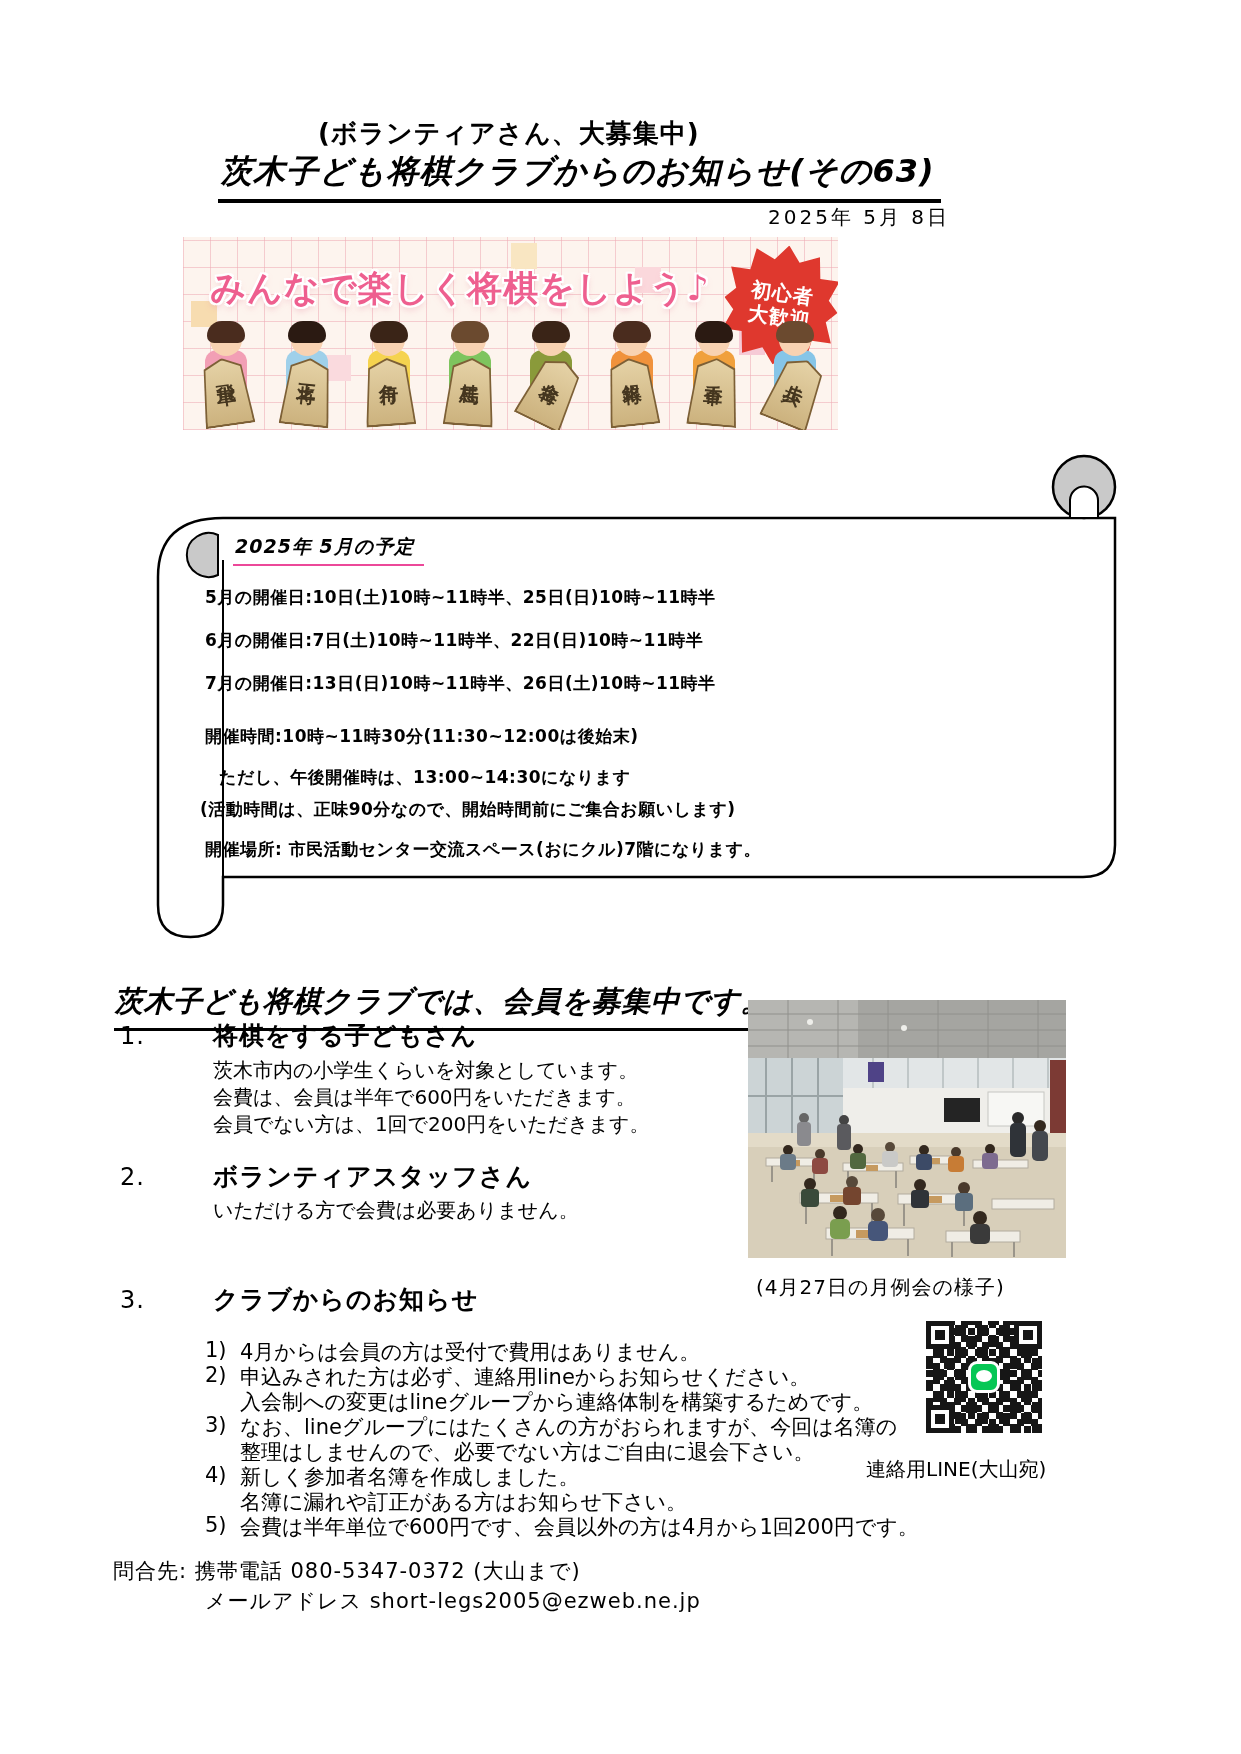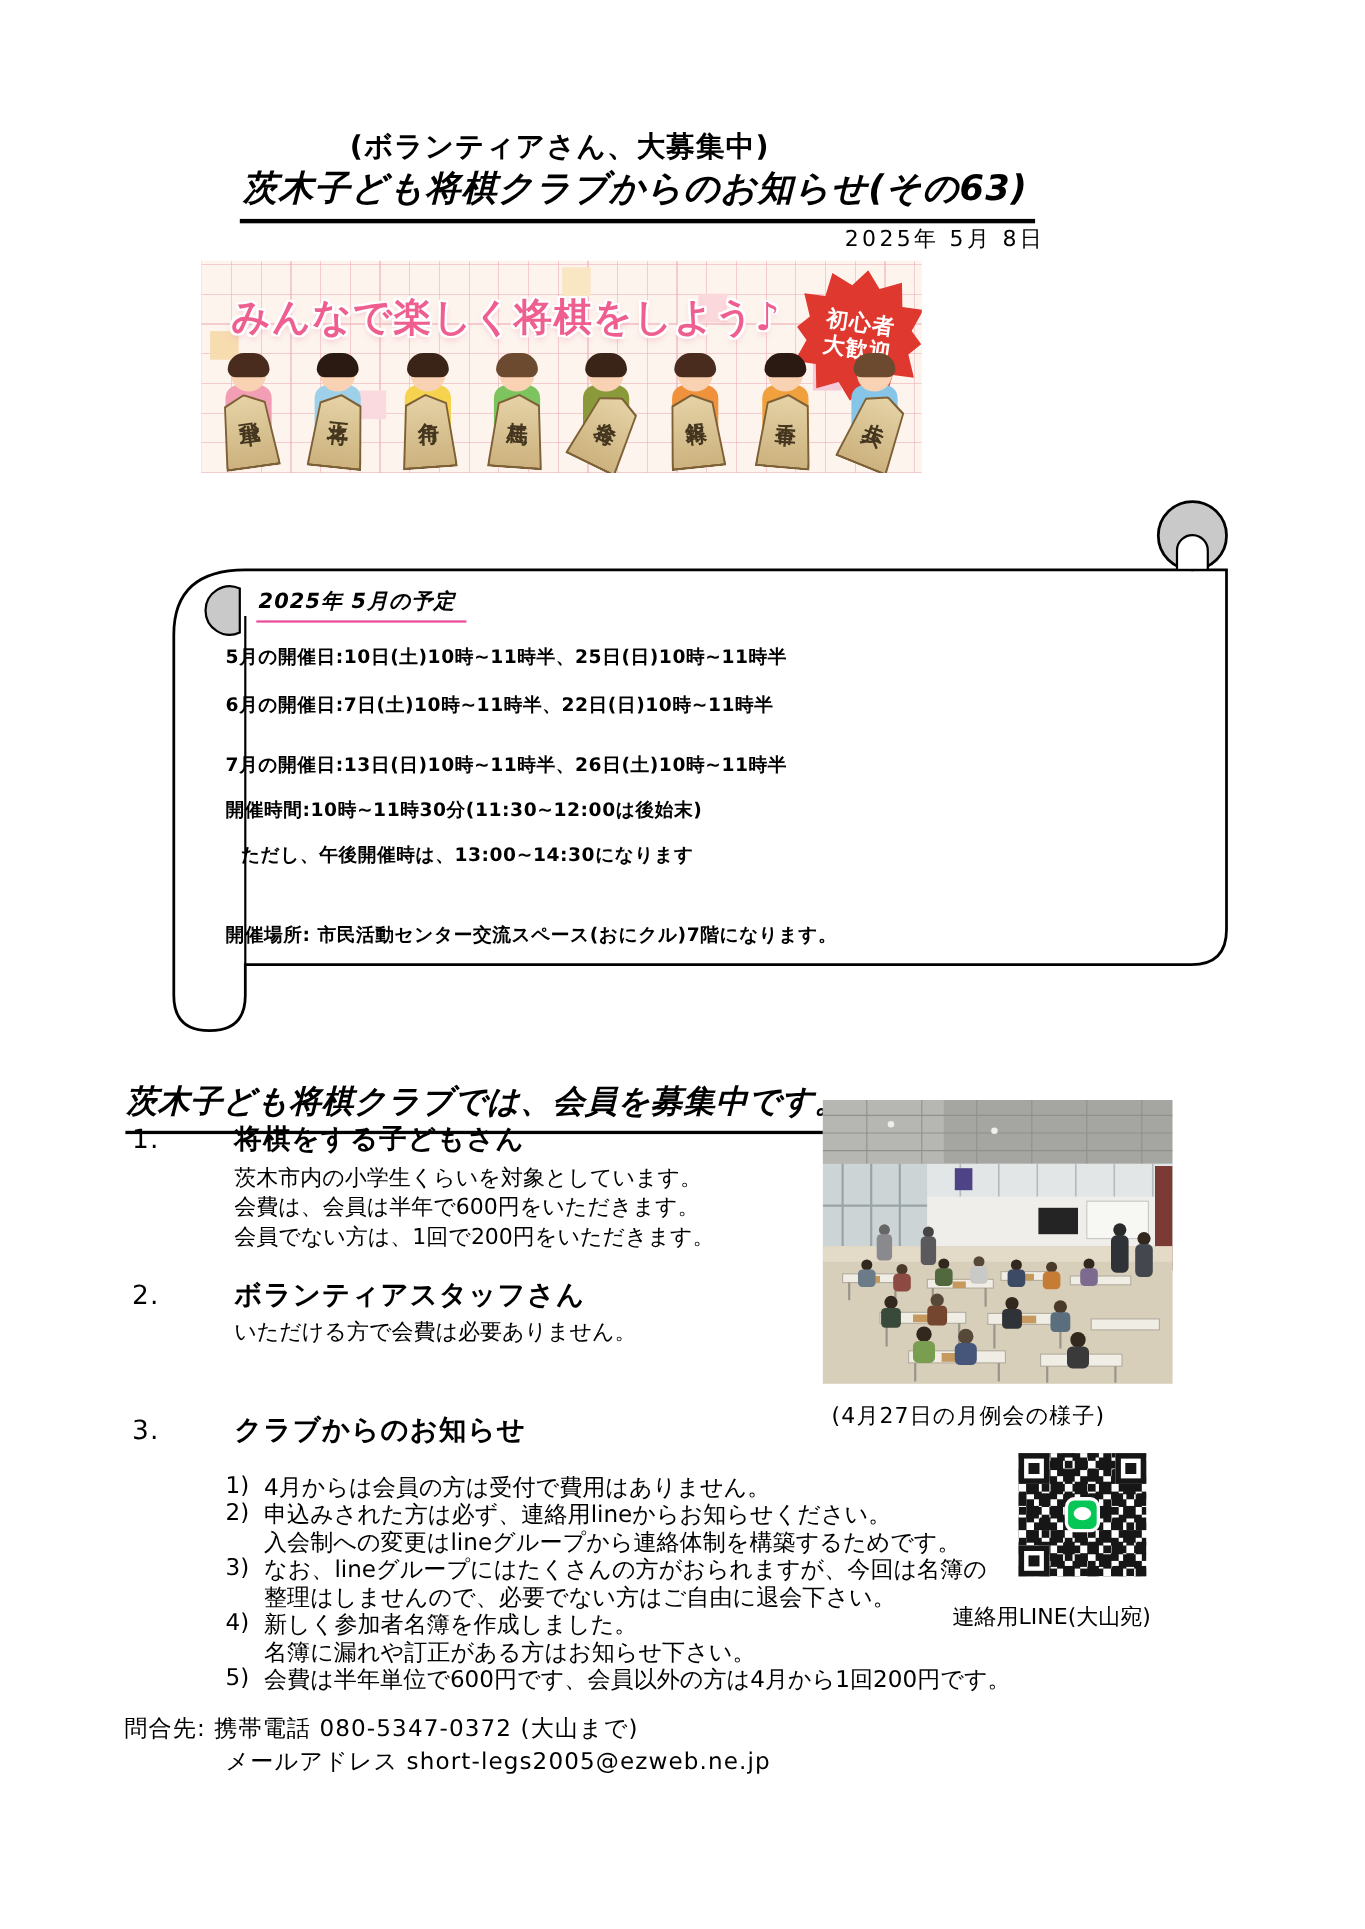--- a/index.html
+++ b/index.html
@@ -70,21 +70,21 @@
   .kid:nth-child(6){--shirt:#f0923c;--hair:#4a2c1e;--rot:-6deg}
   .kid:nth-child(7){--shirt:#f0a03c;--hair:#2b1a12;--rot:5deg}
   .kid:nth-child(8){--shirt:#86c5e8;--hair:#6b4a2f;--rot:22deg}
 
   
   .scroll-svg { left:140px; top:440px; width:1000px; height:510px; z-index:1; }
   .schedule { left:205px; top:528px; width:900px; height:360px; z-index:2; }
   .s-title { position:absolute; left:28px; top:6px; font-size:19px; font-weight:700; font-style:italic;
              border-bottom:2px solid #ec4899; padding:0 10px 4px 2px; letter-spacing:1px; white-space:nowrap; }
   .s-line { position:absolute; left:0; font-size:17px; font-weight:700; white-space:nowrap; letter-spacing:.5px; }
-  .sl1{top:58px} .sl2{top:101px} .sl3{top:156px}
+  .sl1{top:58px} .sl2{top:101px} .sl3{top:144px}
   .sl4{top:197px} .sl5{top:238px;left:14px} .sl6{top:270px;left:-5px} .sl7{top:310px}
 
   
   .recruit-h { left:114px; top:982px; font-size:29px; font-weight:700; font-style:italic;
                border-bottom:3px solid #000; padding:0 8px 6px 0; letter-spacing:.5px; }
   .sec-num   { font-size:24px; letter-spacing:1px; }
   .sec-title { font-size:25px; font-weight:700; letter-spacing:1px; }
   .n1{left:120px;top:1022px} .t1{left:213px;top:1019px}
   .n2{left:120px;top:1163px} .t2{left:213px;top:1160px}
   .n3{left:120px;top:1286px} .t3{left:213px;top:1283px}
@@ -218,20 +218,21 @@
     <path d="M 930 78 V 60 A 14 14 0 1 1 958 61 V 78 Z" fill="#ffffff" stroke="#000" stroke-width="2"></path>
   </svg>
 
   <div class="abs schedule">
     <div class="s-title">2025年 5月の予定</div>
     <div class="s-line sl1">5月の開催日:10日(土)10時~11時半、25日(日)10時~11時半</div>
     <div class="s-line sl2">6月の開催日:7日(土)10時~11時半、22日(日)10時~11時半</div>
     <div class="s-line sl3">7月の開催日:13日(日)10時~11時半、26日(土)10時~11時半</div>
     <div class="s-line sl4">開催時間:10時~11時30分(11:30~12:00は後始末)</div>
     <div class="s-line sl5">ただし、午後開催時は、13:00~14:30になります</div>
+    <div class="s-line sl6">(活動時間は、正味90分なので、開始時間前にご集合お願いします)</div>
     <div class="s-line sl7">開催場所: 市民活動センター交流スペース(おにクル)7階になります。</div>
   </div>
 
   <div class="abs recruit-h">茨木子ども将棋クラブでは、会員を募集中です。</div>
 
   <div class="abs sec-num n1">1.</div>
   <div class="abs sec-title t1">将棋をする子どもさん</div>
   <div class="abs sec-body b1">
     <div>茨木市内の小学生くらいを対象としています。</div>
     <div>会費は、会員は半年で600円をいただきます。</div>

